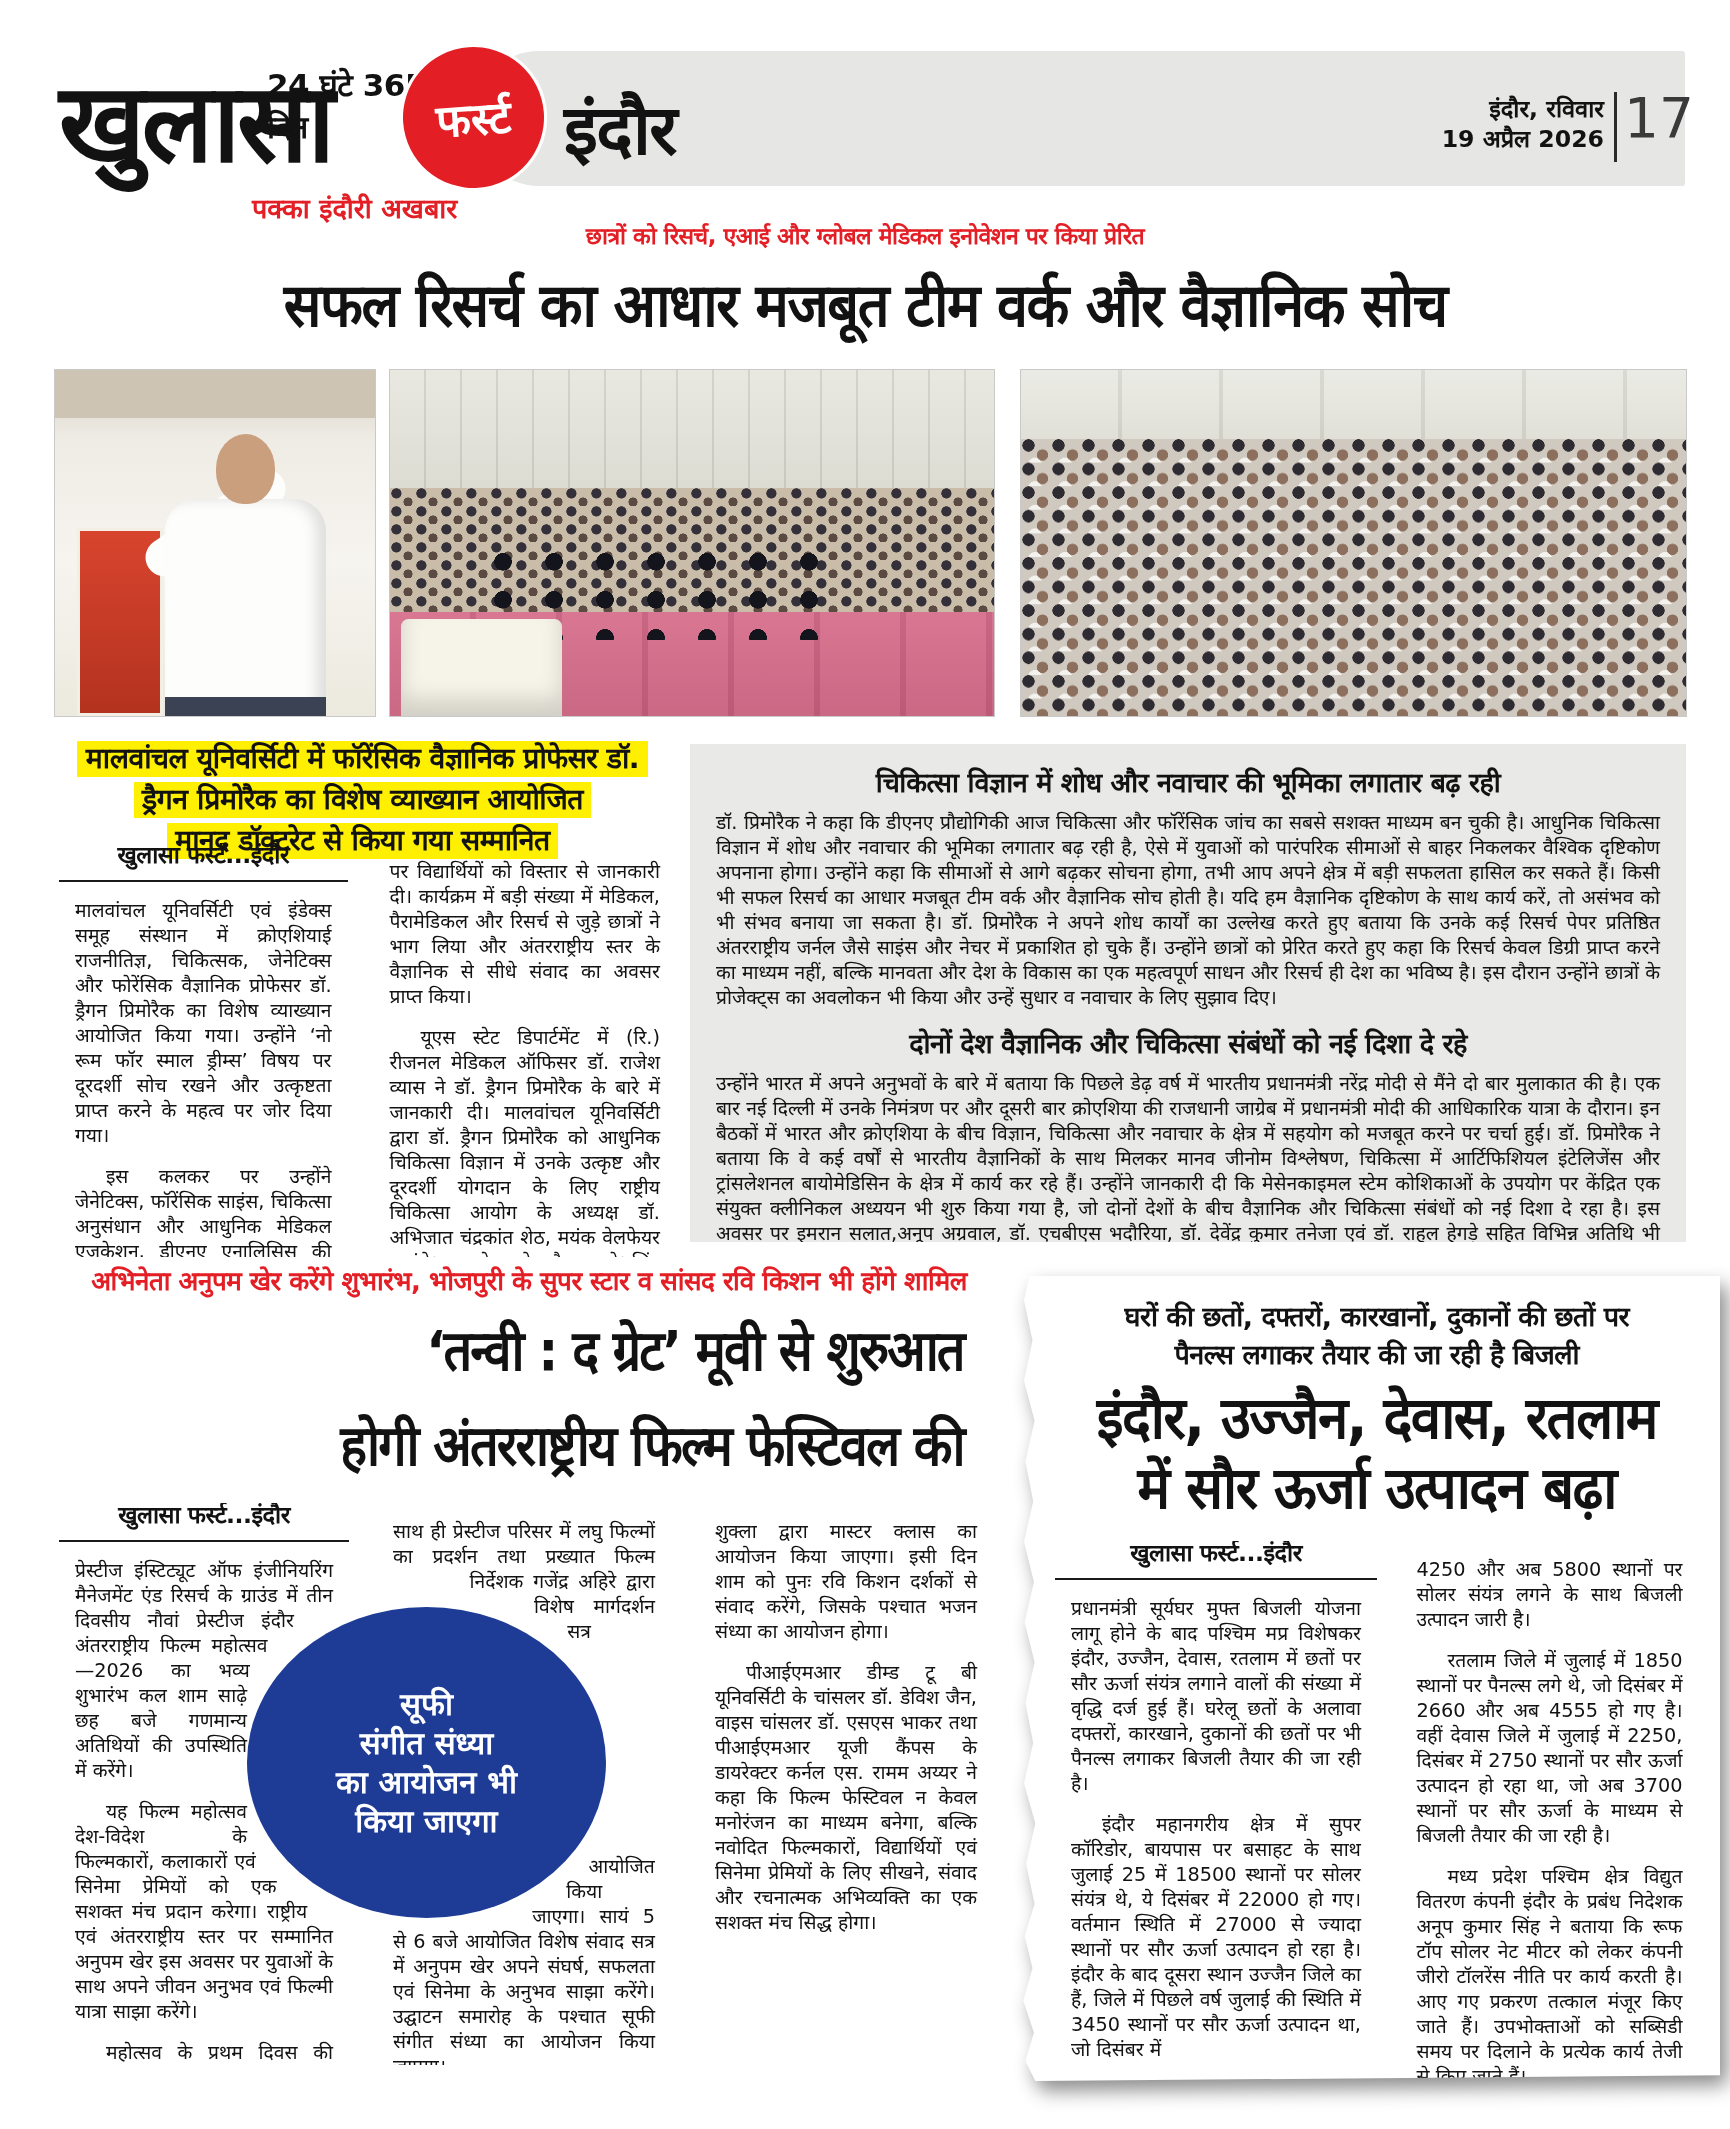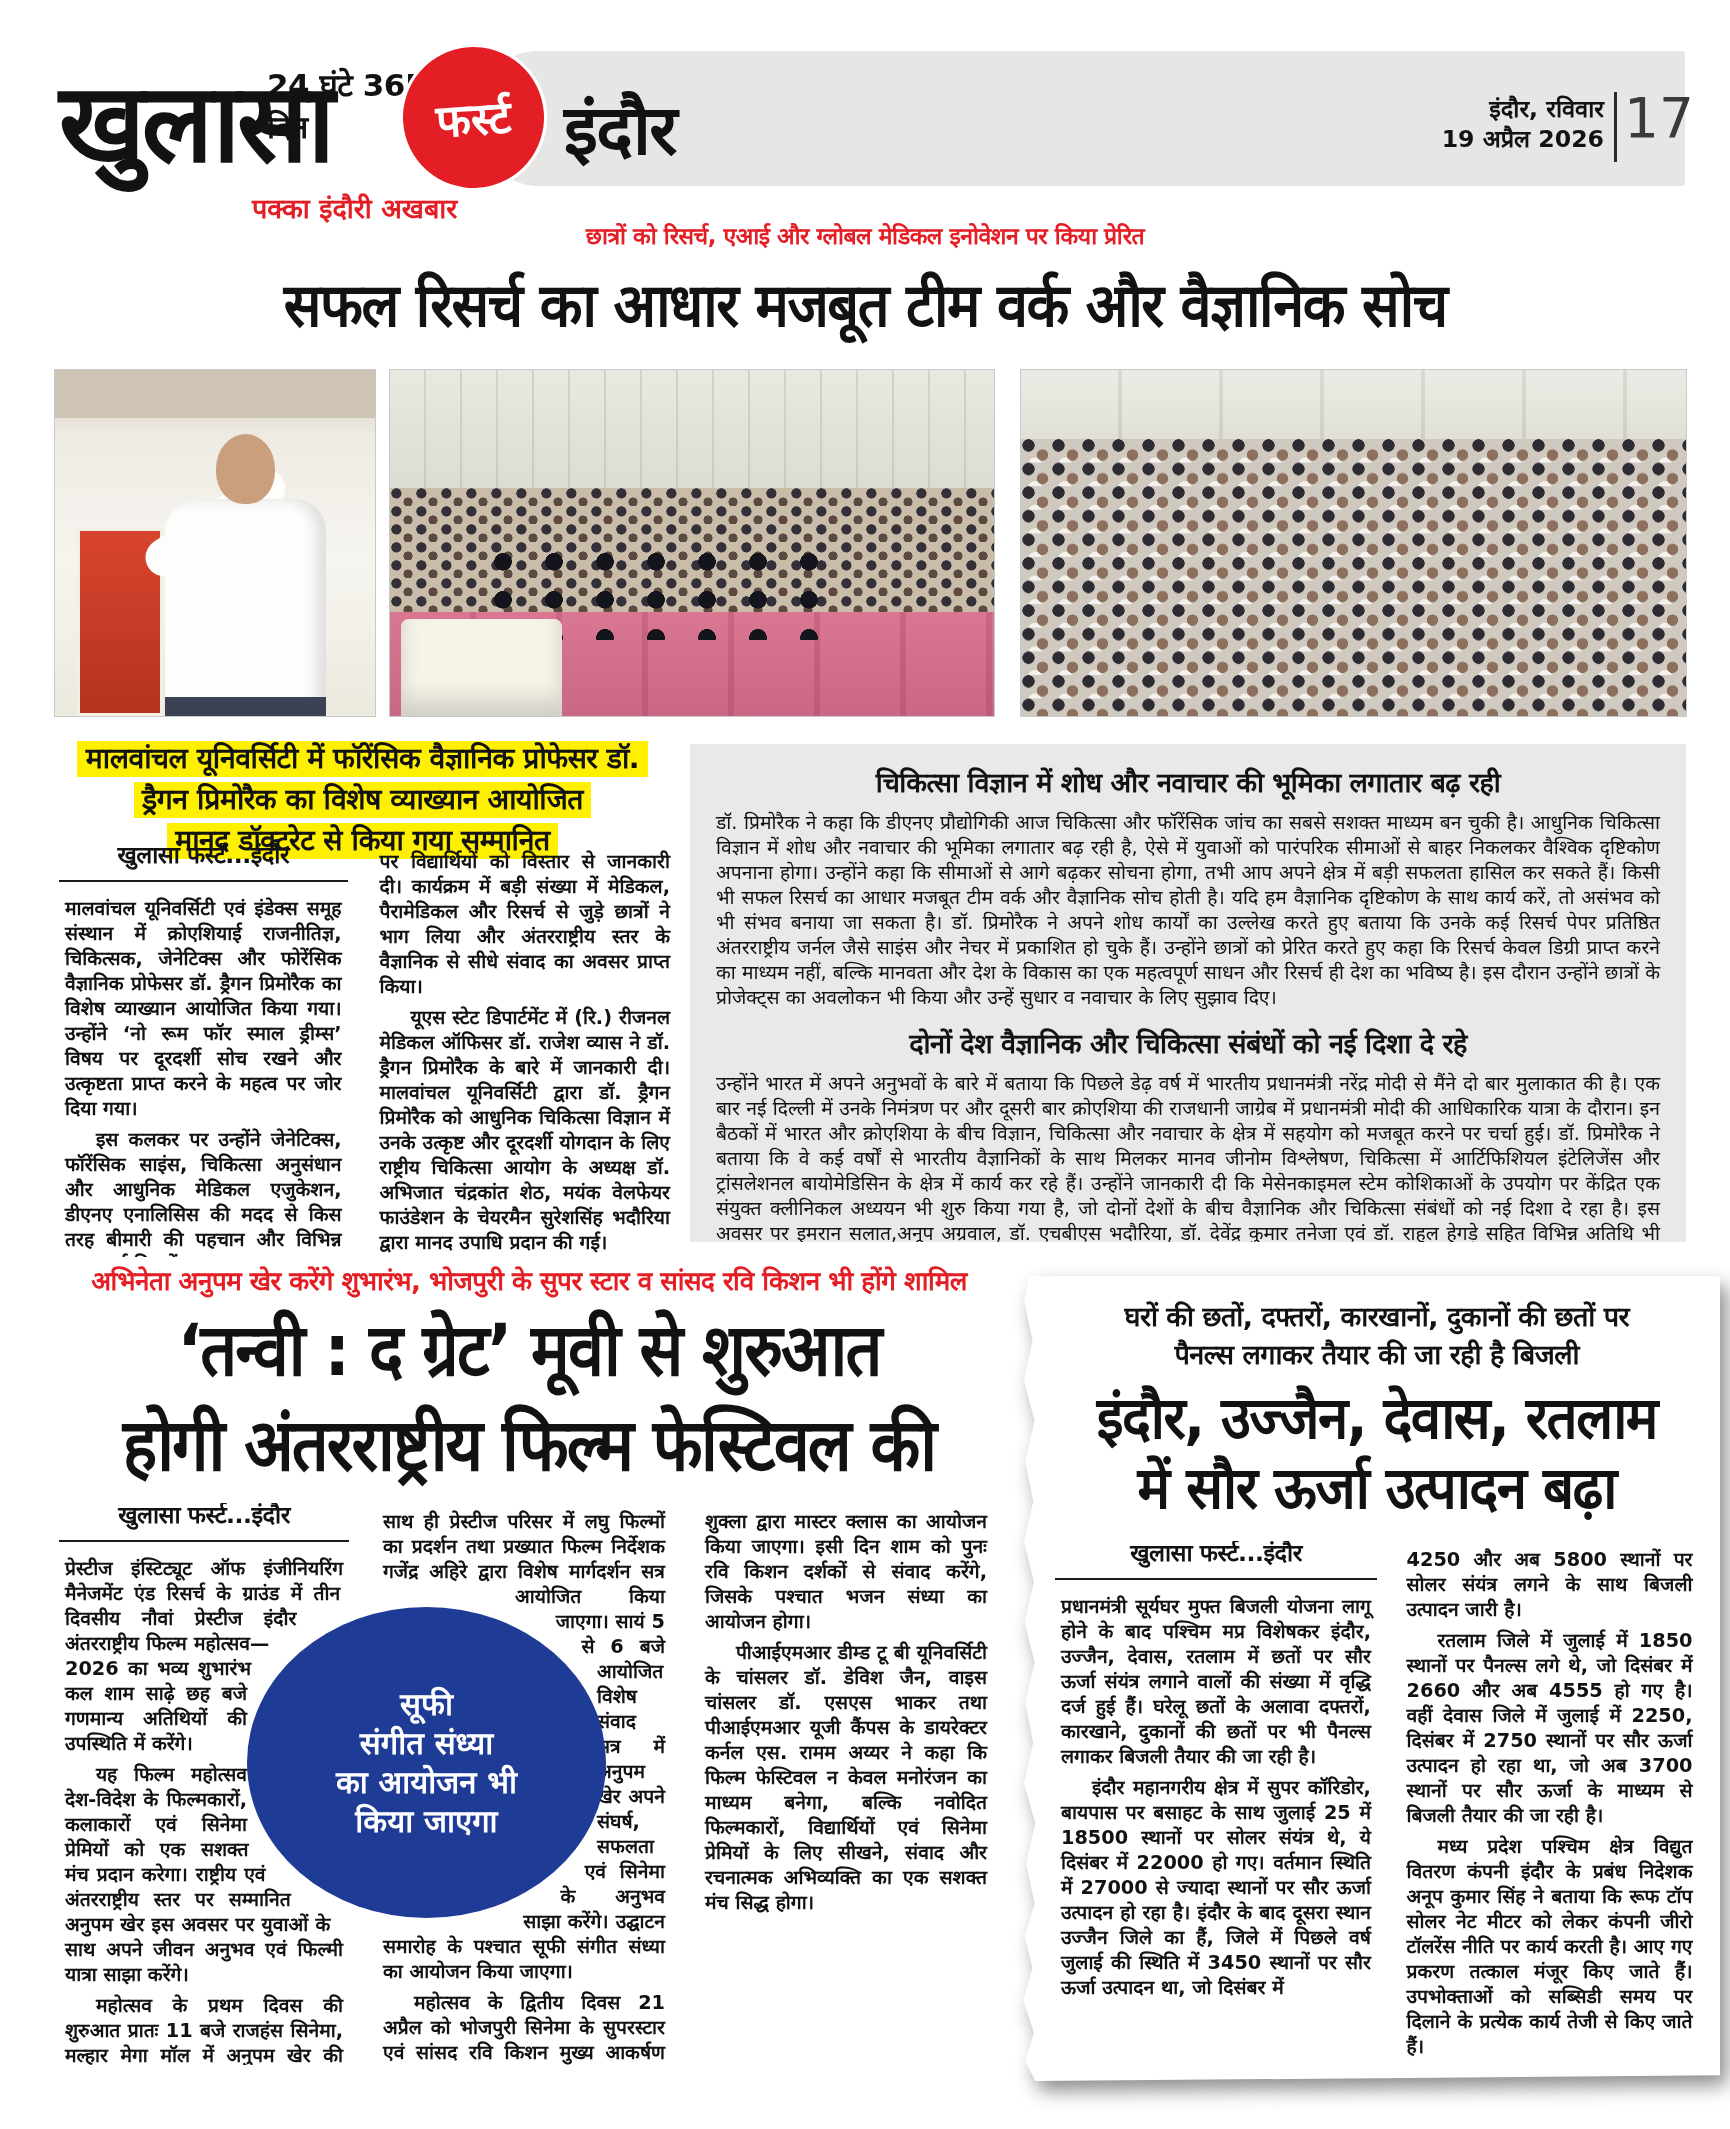--- a/index.html
+++ b/index.html
@@ -51,39 +51,39 @@
   .photo3{left:1020px;width:665px;background:#d9d5cf;}
   .p3-ceiling{position:absolute;left:0;top:0;width:100%;height:20%;
       background:repeating-linear-gradient(90deg,#f4f4f1 0 97px,#e2e2dc 97px 101px),linear-gradient(#f6f6f3,#eaeae4);background-blend-mode:multiply;}
   .p3-crowd{position:absolute;left:0;top:20%;width:100%;height:80%;
       background-image:radial-gradient(circle at 7.5px 6.4px,#2e2b33 0 5.9px,rgba(0,0,0,0) 6.4px),radial-gradient(circle at 21.5px 16px,#8c6f5c 0 5.4px,rgba(0,0,0,0) 5.9px),radial-gradient(circle at 14px 26px,#f4f2ee 0 7px,rgba(0,0,0,0) 7.5px);
       background-size:30px 23.6px,30px 23.6px,30px 23.6px;background-color:#cfc9c0;}
 
   
   .byline{font-size:23.6px;font-weight:900;text-align:center;letter-spacing:-0.5px;}
   .bl-rule{height:0;border-bottom:2.1px solid #1a1a1a;margin:11.8px 0 14px 0;}
-  .paras p{margin:6px;text-align:justify;font-weight:bold;}
+  .paras p{margin:16px;text-align:justify;}
   .paras p + p{text-indent:1.6em;}
   .bodytxt{font-size:19.3px;line-height:25px;}
 
   
   .lec-sub{left:46px;top:741px;width:633px;text-align:center;line-height:34px;}
   .lec-sub span{display:inline-block;background:#ffef00;font-size:28.4px;font-weight:900;letter-spacing:-0.5px;padding:1.1px 8.6px;}
   .lec-cols{left:59px;top:843px;width:617px;height:414px;display:flex;gap:26px;overflow:hidden;}
   .lec-c1{width:289px;}
   .lec-c2{width:303px;}
 
   
   .medbox{left:690px;top:744px;width:996px;height:498px;background:#e9e9e8;padding:16px 26px;box-sizing:border-box;overflow:hidden;}
   .medbox h3{margin:3.2px 0 9.7px 0;text-align:center;font-size:27px;font-weight:900;letter-spacing:-0.5px;}
   .medbox p{margin:0 0 14px 0;text-align:justify;font-size:19.3px;line-height:25px;}
 
   
   .film-kicker{left:46px;top:1262px;width:966px;text-align:center;font-size:26px;font-weight:bold;color:#e31e25;letter-spacing:-0.5px;}
-  .film-headline{left:46px;top:1303px;width:966px;text-align:center;font-weight:900;font-size:72px;line-height:95px;letter-spacing:-2.1px;}
+  .film-headline{left:46px;top:1303px;width:966px;text-align:right;font-weight:900;font-size:56px;line-height:95px;letter-spacing:-2.1px;}
   .film-headline>span{display:block;transform:scaleX(.9);transform-origin:center;white-space:nowrap;}
   .film-cols{left:59px;top:1503px;width:944px;height:562px;display:flex;gap:28px;overflow:hidden;}
   .film-c1{width:290px;}
   .film-c2{width:294px;}
   .film-c3{width:294px;}
   .spacer-r{float:right;width:102px;height:418px;shape-outside:ellipse(185px 161px at 177px 258px);shape-margin:10.7px;}
   .spacer-l{float:left;width:220px;height:418px;shape-outside:ellipse(185px 161px at 47px 258px);shape-margin:10.7px;}
   .blue-circle{left:247px;top:1607px;width:359px;height:311px;border-radius:50%;background:#1e3c96;
       display:flex;align-items:center;justify-content:center;text-align:center;color:#fff;
       font-size:31px;font-weight:900;line-height:39px;}

